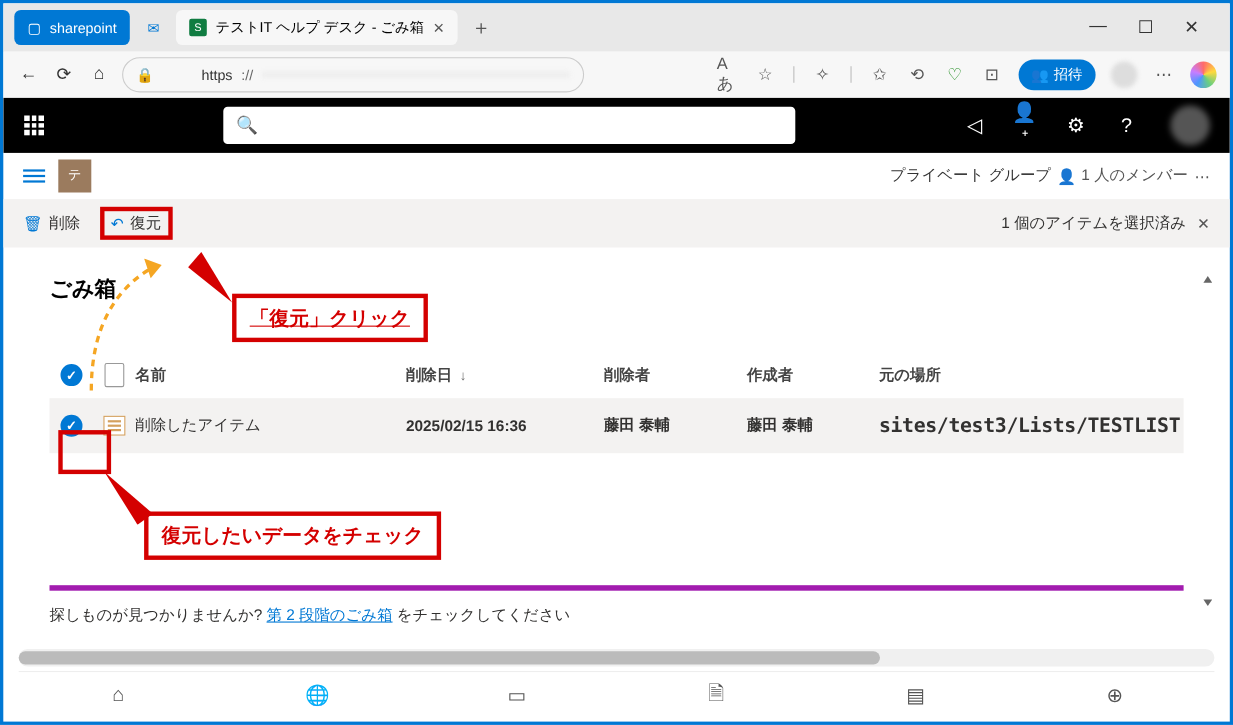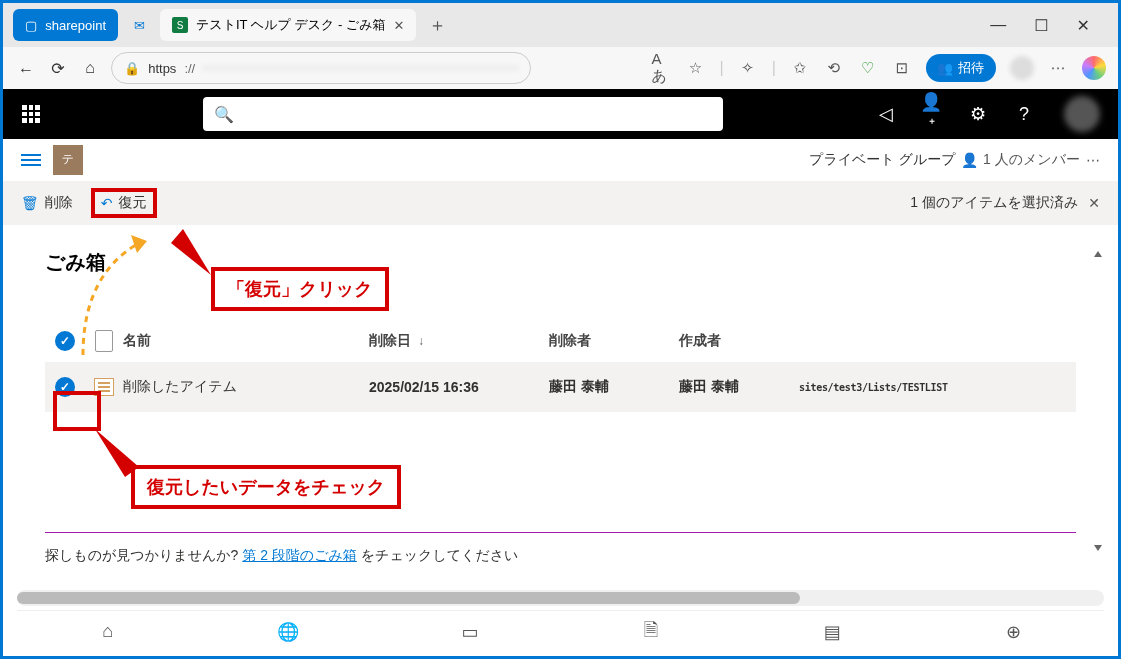--- a/index.html
+++ b/index.html
@@ -12,21 +12,21 @@
     .tab-pill.active { background: #f7f7f7; }
     .tab-plus { margin-left: 8px; color: #555; font-size: 18px; }
     .tab-close { color: #555; font-size: 13px; }
     .win-controls { margin-left: auto; display: flex; gap: 28px; padding-right: 18px; color: #333; }
     .win-btn { font-size: 16px; }
 
     
     .addr-row { height: 42px; background: #f7f7f7; display: flex; align-items: center; padding: 0 12px; gap: 10px; }
     .nav-ico { width: 22px; height: 22px; display: flex; align-items: center; justify-content: center; color: #333; font-size: 16px; }
     .url-box { flex: 1; height: 32px; border: 1px solid #ccc; border-radius: 16px; display: flex; align-items: center; padding: 0 12px; gap: 8px; font-size: 13px; color: #666; max-width: 420px; }
-    .url-scheme { color: #333; }
+    .url-scheme { color: #333; margin-left: 35px; }
     .addr-right { margin-left: auto; display: flex; align-items: center; gap: 14px; }
     .tool-ico { width: 20px; height: 20px; display: flex; align-items: center; justify-content: center; color: #555; font-size: 15px; }
     .invite-pill { background: #0078d4; color: #fff; border-radius: 14px; height: 28px; display: flex; align-items: center; gap: 4px; padding: 0 12px; font-size: 13px; }
     .copilot { width: 24px; height: 24px; border-radius: 50%; background: conic-gradient(#ff6b6b,#ffd93d,#6bcf7f,#4d96ff,#c77dff,#ff6b6b); }
     .avatar-sm { width:24px; height:24px; border-radius:50%; background:#ddd; filter: blur(2px); }
 
     
     .suite-bar { height: 50px; background: #000; display: flex; align-items: center; padding: 0 8px; }
     .waffle { width: 40px; display: flex; align-items: center; justify-content: center; }
     .waffle-grid { width: 18px; height: 18px; display: grid; grid-template: repeat(3,1fr)/repeat(3,1fr); gap: 2px; }
@@ -72,29 +72,29 @@
     .check-circle { width:20px;height:20px;border-radius:50%;background:#0078d4;display:flex;align-items:center;justify-content:center; }
     .check-circle::after { content:"✓"; color:#fff; font-size:12px; font-weight:bold; }
     .header-check { width:20px;height:20px;border-radius:50%;background:#0078d4;transform:rotate(45deg); position:relative; }
     .header-check::after{content:"✓"; position:absolute; inset:0; transform:rotate(-45deg); color:#fff; font-size:12px; display:flex;align-items:center;justify-content:center; font-weight:bold;}
     .doc-icon { width:18px;height:22px;border:1px solid #999; border-radius:2px; }
     .list-icon { width:20px; height:18px; background:#fff; border:1px solid #d4a15f; position:relative; }
     .list-icon::before{content:"";position:absolute;top:3px;left:3px;right:3px;height:2px;background:#d4a15f;box-shadow:0 4px 0 #d4a15f,0 8px 0 #d4a15f;}
 
     .row-name { font-weight: normal; }
     .row-date { }
-    .row-orig { font-family: monospace; font-size:10px; letter-spacing:-0.3px; }
-
-    
-    .footer-line { margin: 120px 42px 0; font-size:14px; color:#323130; border-top:1px solid #a21caf; padding-top:14px; }
+    .row-orig { font-family: monospace; font-size:18px; letter-spacing:-0.3px; }
+
+    
+    .footer-line { margin: 120px 42px 0; font-size:14px; color:#323130; border-top:5px solid #a21caf; padding-top:14px; }
     .footer-line a { color:#0078d4; text-decoration:underline; }
 
     
     .callout { position:absolute; border:4px solid #d40000; background:#fff; padding:6px 12px; font-weight:bold; color:#d40000; font-size:18px; }
-    .callout.c1 { top: 264px; left: 208px; }
+    .callout.c1 { top: 264px; left: 208px; text-decoration: underline; }
     .callout.c2 { top: 462px; left: 128px; }
     .check-highlight { position:absolute; top:388px; left:50px; width:48px; height:40px; border:4px solid #d40000; }
     svg.arrow { position:absolute; pointer-events:none; }
     .dashed-arrow { position:absolute; left:76px; top:232px; width:70px; height:130px; }
 
     
     .hscroll { position:absolute; bottom:50px; left:14px; right:14px; height:16px; background:#f0f0f0; border-radius:8px; }
     .hscroll-thumb { position:absolute; left:0; width:72%; top:2px; bottom:2px; background:#bbb; border-radius:8px; }
     .vscroll { position:absolute; right:16px; top:248px; width:8px; height:300px; }
     .vscroll-up { content:""; border-left:4px solid transparent;border-right:4px solid transparent;border-bottom:6px solid #666; }
@@ -227,20 +227,21 @@
     <div class="col-check">
       <div class="header-check"></div>
     </div>
     <div class="col-icon">
       <div class="doc-icon"></div>
     </div>
     <div class="col-name">名前</div>
     <div class="col-date sort-arrow">削除日</div>
     <div class="col-deletedby">削除者</div>
     <div class="col-createdby">作成者</div>
+    <div class="col-orig">元の場所</div>
   </div>
   <div class="tbl-row">
     <div class="col-check">
       <div class="check-circle"></div>
     </div>
     <div class="col-icon">
       <div class="list-icon"></div>
     </div>
     <div class="col-name row-name">削除したアイテム</div>
     <div class="col-date row-date">2025/02/15 16:36</div>

